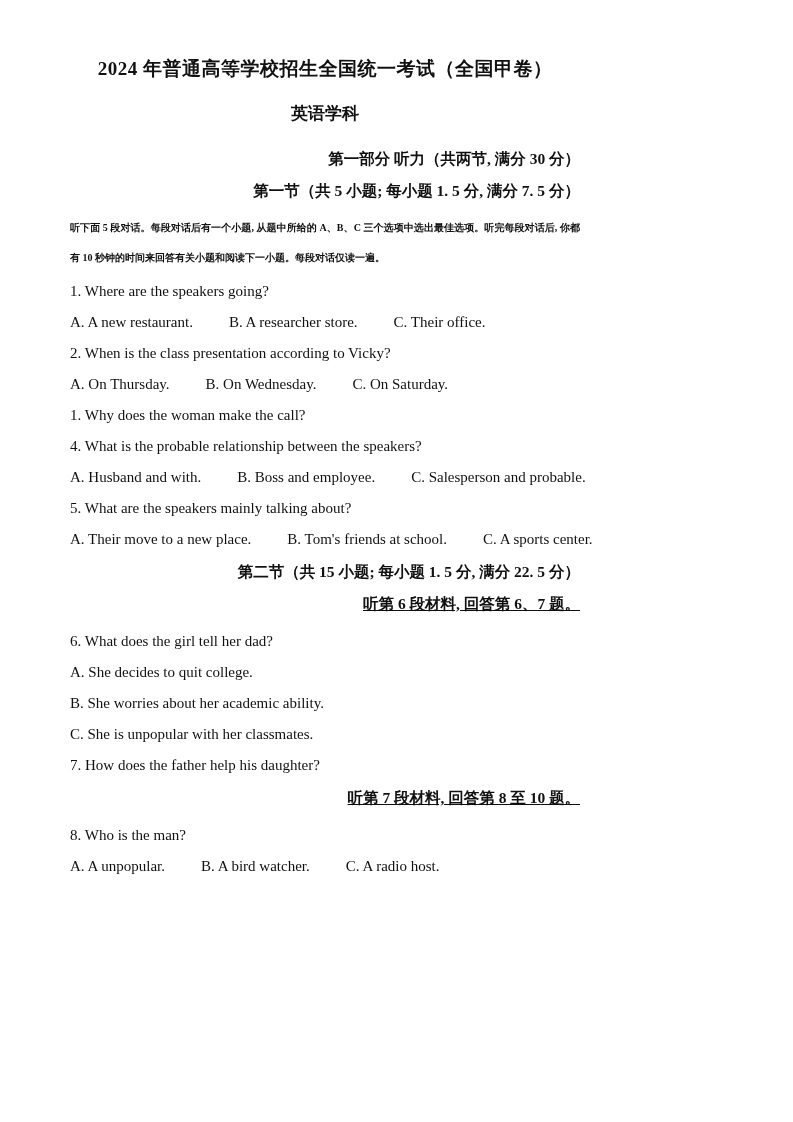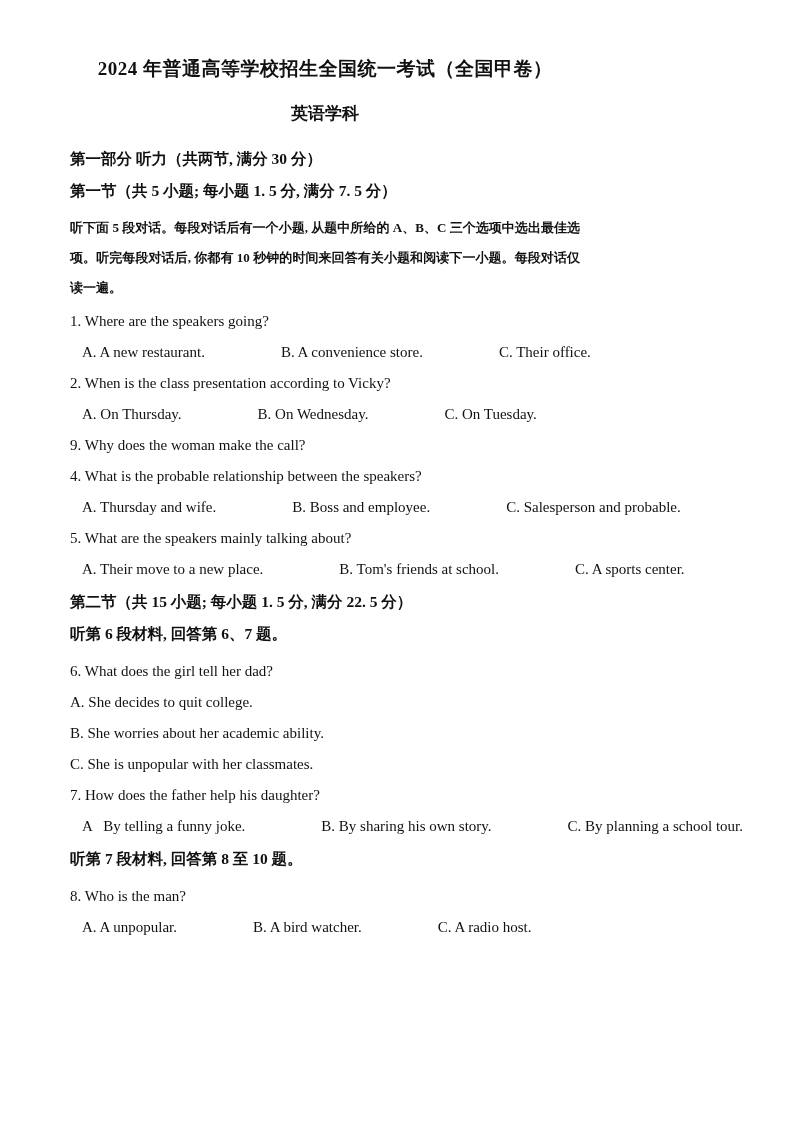--- a/index.html
+++ b/index.html
@@ -36,74 +36,76 @@
     font-weight: bold;
   }
   .line {
     margin: 0 0 14px 0;
     line-height: 17px;
   }
   .hline {
     margin: 0 0 13px 0;
     line-height: 19px;
     font-size: 15.5px;
+    text-align: right;
   }
   .para {
     margin: 4px 0 10px 0;
     line-height: 30px;
     text-align: justify;
-    font-size: 13px;
+    font-size: 10px;
   }
   .opts {
     display: flex;
     flex-wrap: nowrap;
-    column-gap: 76px;
-    margin: 0 0 14px 12px;
+    column-gap: 36px;
+    margin: 0 0 14px 0;
     line-height: 17px;
     font-family: Liberation Serif, serif;
   }
   .opts .opt {
     white-space: pre;
   }
   .passage-heading {
     margin-top: 6px;
     margin-bottom: 20px;
+    text-decoration: underline;
   }
 </style>
 </head>
 <body>
 
 <div class="page">
 
   <h1 class="title">2024 年普通高等学校招生全国统一考试（全国甲卷）</h1>
   <h2 class="subtitle">英语学科</h2>
 
   <p class="hline bold">第一部分 听力（共两节, 满分 30 分）</p>
   <p class="hline bold">第一节（共 5 小题; 每小题 1. 5 分, 满分 7. 5 分）</p>
   <p class="para bold">听下面 5 段对话。每段对话后有一个小题, 从题中所给的 A、B、C 三个选项中选出最佳选项。听完每段对话后, 你都有 10 秒钟的时间来回答有关小题和阅读下一小题。每段对话仅读一遍。</p>
 
   <p class="line">1. Where are the speakers going?</p>
   <div class="opts">
     <span class="opt">A. A new restaurant.</span>
-    <span class="opt">B. A convenience store.</span>
+    <span class="opt">B. A researcher store.</span>
     <span class="opt">C. Their office.</span>
   </div>
 
   <p class="line">2. When is the class presentation according to Vicky?</p>
   <div class="opts">
     <span class="opt">A. On Thursday.</span>
     <span class="opt">B. On Wednesday.</span>
-    <span class="opt">C. On Tuesday.</span>
+    <span class="opt">C. On Saturday.</span>
   </div>
 
-  <p class="line">9. Why does the woman make the call?</p>
+  <p class="line">1. Why does the woman make the call?</p>
 
   <p class="line">4. What is the probable relationship between the speakers?</p>
   <div class="opts">
-    <span class="opt">A. Thursday and wife.</span>
+    <span class="opt">A. Husband and with.</span>
     <span class="opt">B. Boss and employee.</span>
     <span class="opt">C. Salesperson and probable.</span>
   </div>
 
   <p class="line">5. What are the speakers mainly talking about?</p>
   <div class="opts">
     <span class="opt">A. Their move to a new place.</span>
     <span class="opt">B. Tom's friends at school.</span>
     <span class="opt">C. A sports center.</span>
   </div>
@@ -111,25 +113,20 @@
   <p class="hline bold">第二节（共 15 小题; 每小题 1. 5 分, 满分 22. 5 分）</p>
 
   <p class="hline bold passage-heading">听第 6 段材料, 回答第 6、7 题。</p>
 
   <p class="line">6. What does the girl tell her dad?</p>
   <p class="line">A. She decides to quit college.</p>
   <p class="line">B. She worries about her academic ability.</p>
   <p class="line">C. She is unpopular with her classmates.</p>
 
   <p class="line">7. How does the father help his daughter?</p>
-  <div class="opts">
-    <span class="opt">A   By telling a funny joke.</span>
-    <span class="opt">B. By sharing his own story.</span>
-    <span class="opt">C. By planning a school tour.</span>
-  </div>
 
   <p class="hline bold passage-heading">听第 7 段材料, 回答第 8 至 10 题。</p>
 
   <p class="line">8. Who is the man?</p>
   <div class="opts">
     <span class="opt">A. A unpopular.</span>
     <span class="opt">B. A bird watcher.</span>
     <span class="opt">C. A radio host.</span>
   </div>
 

